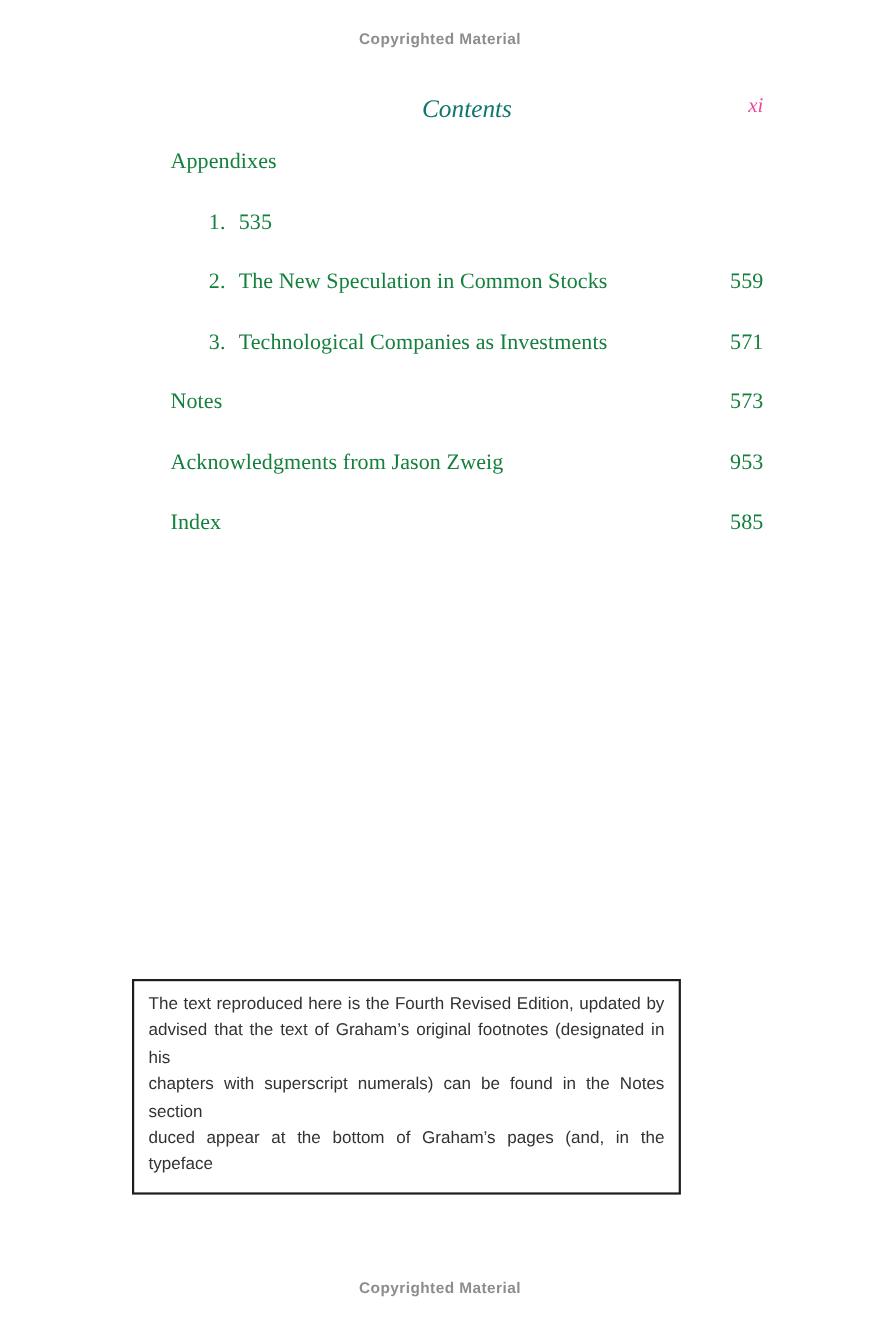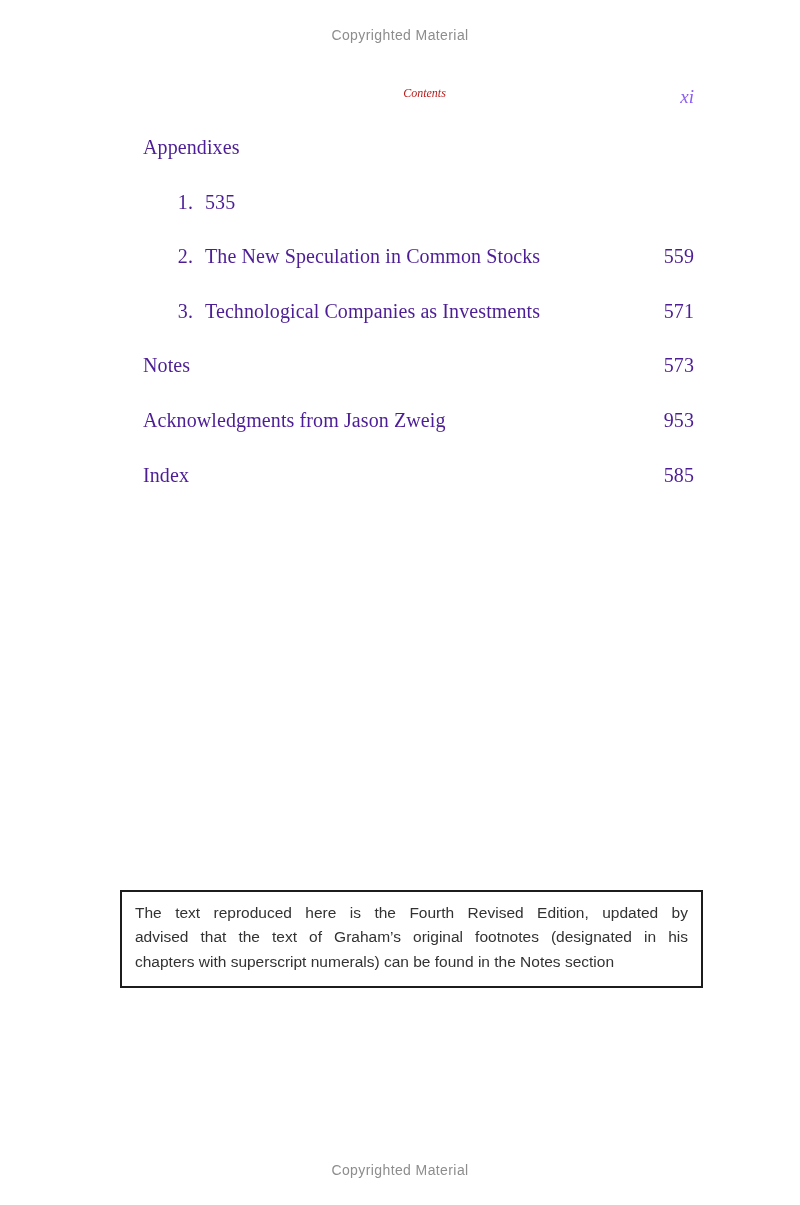--- a/index.html
+++ b/index.html
@@ -17,84 +17,84 @@
     color: #262626;
   }
 
   
   .watermark {
     position: absolute;
     left: 0;
     width: 100%;
     text-align: center;
     font-family: "Liberation Sans", sans-serif;
-    font-weight: normal;
+    font-weight: bold;
     font-size: 14px;
     letter-spacing: 0.4px;
     color: #8d8d8d;
   }
   .watermark-top    { top: 27px; }
   .watermark-bottom { top: 1162px; }
 
   
   .running-head {
     position: absolute;
     left: 155px;
     right: 106px;
     top: 86px;
     height: 24px;
   }
   .running-head .title {
     position: absolute;
     left: 0; right: 0;
     text-align: center;
     font-style: italic;
-    font-size: 12px;
-    color: #b91c1c;
+    font-size: 23px;
+    color: #0f766e;
   }
   .running-head .folio {
     position: absolute;
     right: 0;
     top: 0;
     font-style: italic;
     font-size: 19px;
-    color: #8b5cf6;
+    color: #ec4899;
   }
 
   
   .toc {
     position: absolute;
-    left: 143px;
+    left: 155px;
     right: 106px;
     top: 132px;
     font-size: 20px;
     line-height: 30.6px;
     letter-spacing: 0.1px;
-    color: #4c1d95;
+    color: #15803d;
   }
   .toc-row {
     display: flex;
     align-items: baseline;
   }
   .toc-num {
     width: 62px;
     padding-right: 12px;
     box-sizing: border-box;
     text-align: right;
     flex: 0 0 auto;
   }
   .toc-label { flex: 1 1 auto; }
   .toc-page  { flex: 0 0 auto; text-align: right; margin-top: 24px; }
 
   
   .note-box {
     position: absolute;
     left: 120px;
     top: 890px;
-    width: 583px;
+    width: 499px;
     box-sizing: border-box;
     border: 2px solid #1c1c1c;
     padding: 9px 13px 12px 13px;
     background: #ffffff;
   }
   .note-line {
     font-family: "Liberation Sans", sans-serif;
     font-size: 15.5px;
     line-height: 24.4px;
     color: #323232;
@@ -155,17 +155,18 @@
       <span class="toc-label">Index</span>
       <span class="toc-page">585</span>
     </div>
 
   </div>
 
   <div class="note-box">
     <div class="note-line">The text reproduced here is the Fourth Revised Edition, updated by</div>
     <div class="note-line">advised that the text of Graham’s original footnotes (designated in his</div>
     <div class="note-line">chapters with superscript numerals) can be found in the Notes section</div>
+    <div class="note-line">duced appear at the bottom of Graham’s pages (and, in the typeface</div>
   </div>
 
   <div class="watermark watermark-bottom">Copyrighted Material</div>
 
 </div>
 
 </body></html>

